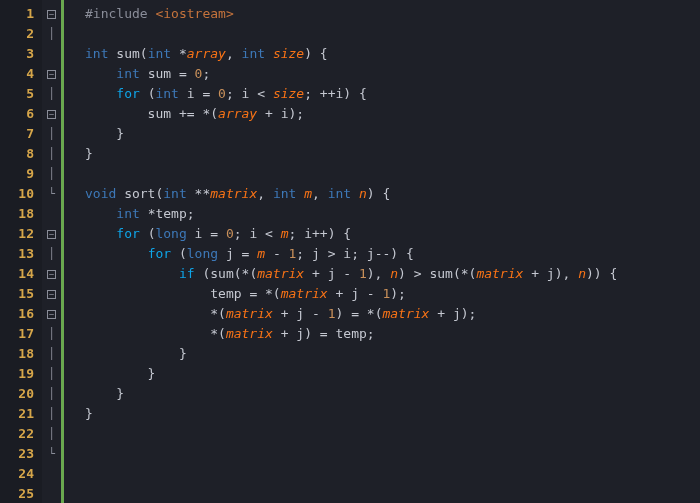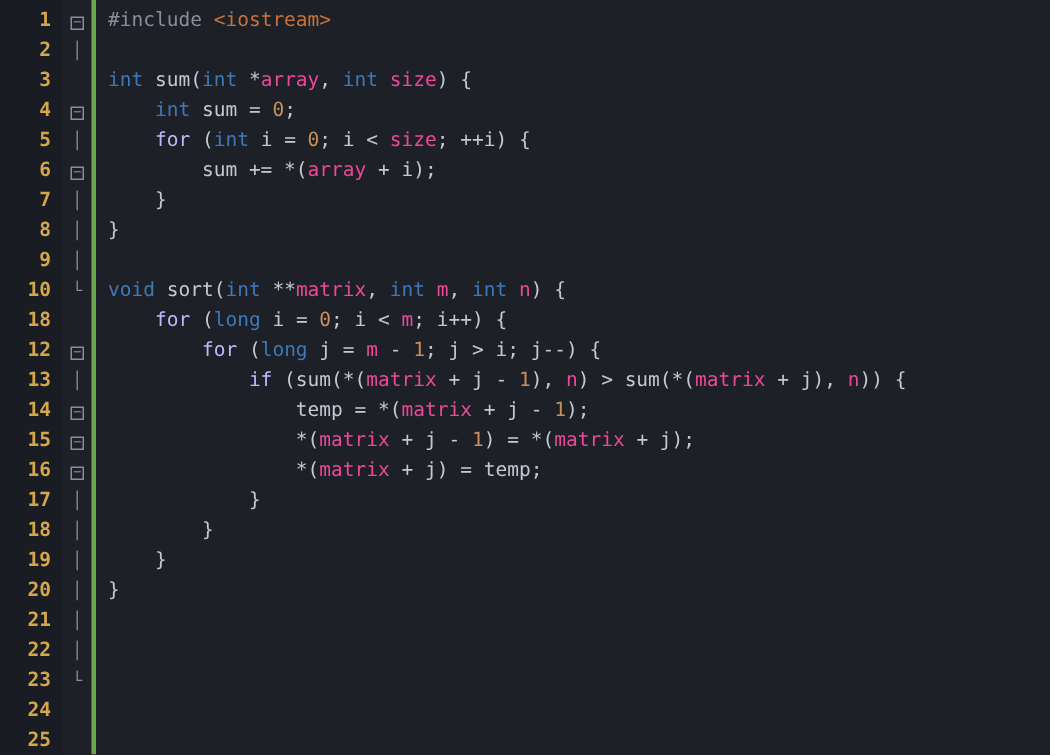--- a/index.html
+++ b/index.html
@@ -49,34 +49,34 @@
     border: 1px solid #8a8d99;
     line-height: 7px;
     font-size: 9px;
     color: #8a8d99;
     text-align: center;
     margin-top: 5px;
   }
   .code {
     flex: 1;
     padding-top: 4px;
-    padding-left: 8px;
+    padding-left: 21px;
   }
   .code .row {
     height: 20px;
     line-height: 20px;
     white-space: pre;
     color: #c5c8d1;
   }
   .t-pp  { color: #8a8d99; }
   .t-inc { color: #c5733c; }
-  .t-kw  { color: #c4b5fd; }
+  .t-kw  { color: #0ea5e9; }
   .t-ty  { color: #3d78b8; }
   .t-id  { color: #c5c8d1; }
-  .t-par { color: #ec4899; }
+  .t-par { color: #f97316; font-style: italic; }
   .t-num { color: #c9905a; }
   .t-op  { color: #c5c8d1; }
   .t-pn  { color: #c5c8d1; }
   .t-fn  { color: #c5c8d1; }
 </style>
 </head>
 <body>
 
 <div class="editor">
   <div class="gutter" id="gutter">
@@ -137,20 +137,21 @@
       <div class="row"><span class="t-pp">#include </span><span class="t-inc">&lt;iostream&gt;</span></div>
       <div class="row"></div>
       <div class="row"><span class="t-ty">int </span><span class="t-fn">sum</span><span class="t-pn">(</span><span class="t-ty">int </span><span class="t-op">*</span><span class="t-par">array</span><span class="t-pn">, </span><span class="t-ty">int </span><span class="t-par">size</span><span class="t-pn">) {</span></div>
       <div class="row"><span class="t-id">    </span><span class="t-ty">int </span><span class="t-id">sum </span><span class="t-op">= </span><span class="t-num">0</span><span class="t-pn">;</span></div>
       <div class="row"><span class="t-id">    </span><span class="t-kw">for </span><span class="t-pn">(</span><span class="t-ty">int </span><span class="t-id">i </span><span class="t-op">= </span><span class="t-num">0</span><span class="t-pn">; </span><span class="t-id">i </span><span class="t-op">&lt; </span><span class="t-par">size</span><span class="t-pn">; </span><span class="t-op">++</span><span class="t-id">i</span><span class="t-pn">) {</span></div>
       <div class="row"><span class="t-id">        sum </span><span class="t-op">+= *</span><span class="t-pn">(</span><span class="t-par">array</span><span class="t-id"> </span><span class="t-op">+ </span><span class="t-id">i</span><span class="t-pn">);</span></div>
       <div class="row"><span class="t-pn">    }</span></div>
       <div class="row"><span class="t-pn">}</span></div>
       <div class="row"></div>
       <div class="row"><span class="t-ty">void </span><span class="t-fn">sort</span><span class="t-pn">(</span><span class="t-ty">int </span><span class="t-op">**</span><span class="t-par">matrix</span><span class="t-pn">, </span><span class="t-ty">int </span><span class="t-par">m</span><span class="t-pn">, </span><span class="t-ty">int </span><span class="t-par">n</span><span class="t-pn">) {</span></div>
+      <div class="row"><span class="t-id">    </span><span class="t-ty">int </span><span class="t-op">*</span><span class="t-id">temp</span><span class="t-pn">;</span></div>
       <div class="row"><span class="t-id">    </span><span class="t-kw">for </span><span class="t-pn">(</span><span class="t-ty">long </span><span class="t-id">i </span><span class="t-op">= </span><span class="t-num">0</span><span class="t-pn">; </span><span class="t-id">i </span><span class="t-op">&lt; </span><span class="t-par">m</span><span class="t-pn">; </span><span class="t-id">i</span><span class="t-op">++</span><span class="t-pn">) {</span></div>
       <div class="row"><span class="t-id">        </span><span class="t-kw">for </span><span class="t-pn">(</span><span class="t-ty">long </span><span class="t-id">j </span><span class="t-op">= </span><span class="t-par">m</span><span class="t-id"> </span><span class="t-op">- </span><span class="t-num">1</span><span class="t-pn">; </span><span class="t-id">j </span><span class="t-op">&gt; </span><span class="t-id">i</span><span class="t-pn">; </span><span class="t-id">j</span><span class="t-op">--</span><span class="t-pn">) {</span></div>
       <div class="row"><span class="t-id">            </span><span class="t-kw">if </span><span class="t-pn">(</span><span class="t-fn">sum</span><span class="t-pn">(</span><span class="t-op">*</span><span class="t-pn">(</span><span class="t-par">matrix</span><span class="t-id"> </span><span class="t-op">+ </span><span class="t-id">j </span><span class="t-op">- </span><span class="t-num">1</span><span class="t-pn">), </span><span class="t-par">n</span><span class="t-pn">) </span><span class="t-op">&gt; </span><span class="t-fn">sum</span><span class="t-pn">(</span><span class="t-op">*</span><span class="t-pn">(</span><span class="t-par">matrix</span><span class="t-id"> </span><span class="t-op">+ </span><span class="t-id">j</span><span class="t-pn">), </span><span class="t-par">n</span><span class="t-pn">)) {</span></div>
       <div class="row"><span class="t-id">                temp </span><span class="t-op">= *</span><span class="t-pn">(</span><span class="t-par">matrix</span><span class="t-id"> </span><span class="t-op">+ </span><span class="t-id">j </span><span class="t-op">- </span><span class="t-num">1</span><span class="t-pn">);</span></div>
       <div class="row"><span class="t-id">                </span><span class="t-op">*</span><span class="t-pn">(</span><span class="t-par">matrix</span><span class="t-id"> </span><span class="t-op">+ </span><span class="t-id">j </span><span class="t-op">- </span><span class="t-num">1</span><span class="t-pn">) </span><span class="t-op">= *</span><span class="t-pn">(</span><span class="t-par">matrix</span><span class="t-id"> </span><span class="t-op">+ </span><span class="t-id">j</span><span class="t-pn">);</span></div>
       <div class="row"><span class="t-id">                </span><span class="t-op">*</span><span class="t-pn">(</span><span class="t-par">matrix</span><span class="t-id"> </span><span class="t-op">+ </span><span class="t-id">j</span><span class="t-pn">) </span><span class="t-op">= </span><span class="t-id">temp</span><span class="t-pn">;</span></div>
       <div class="row"><span class="t-pn">            }</span></div>
       <div class="row"><span class="t-pn">        }</span></div>
       <div class="row"><span class="t-pn">    }</span></div>
       <div class="row"><span class="t-pn">}</span></div>

